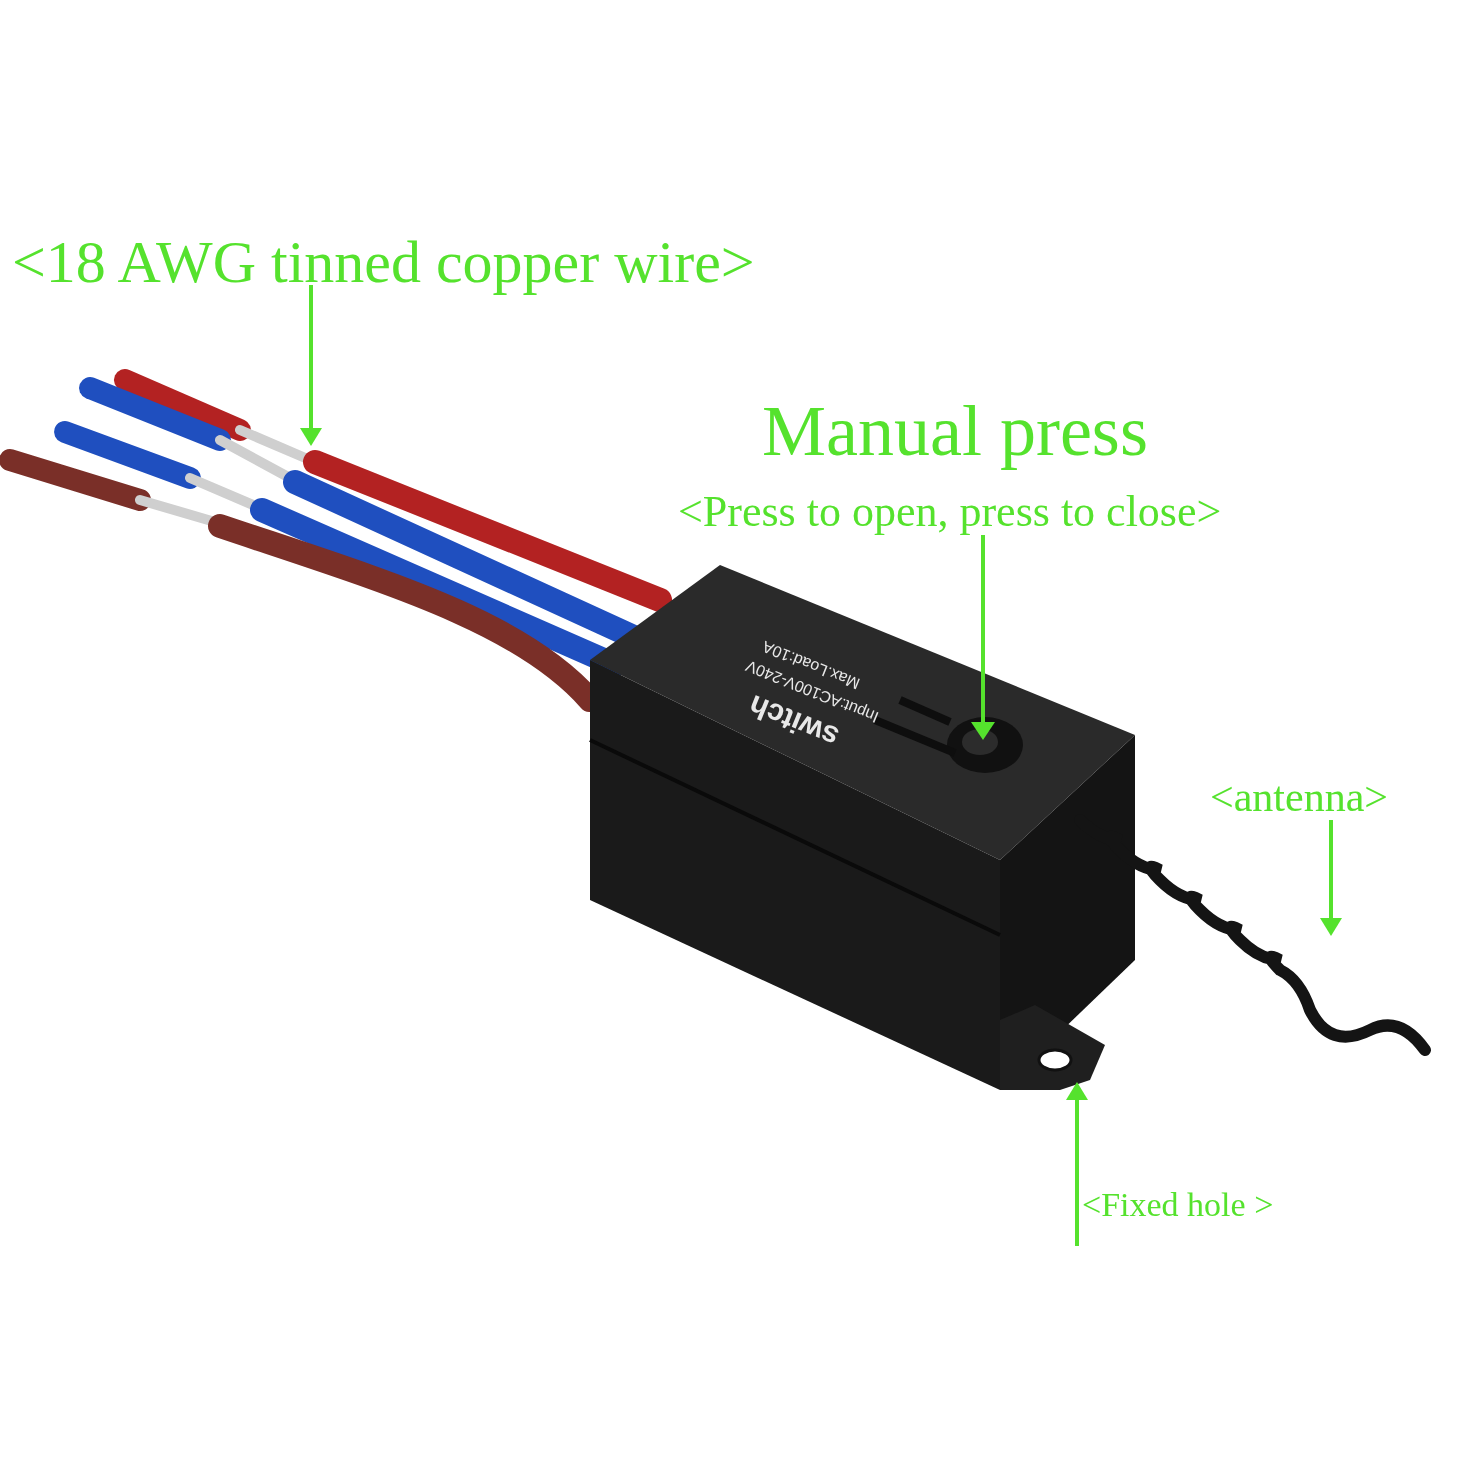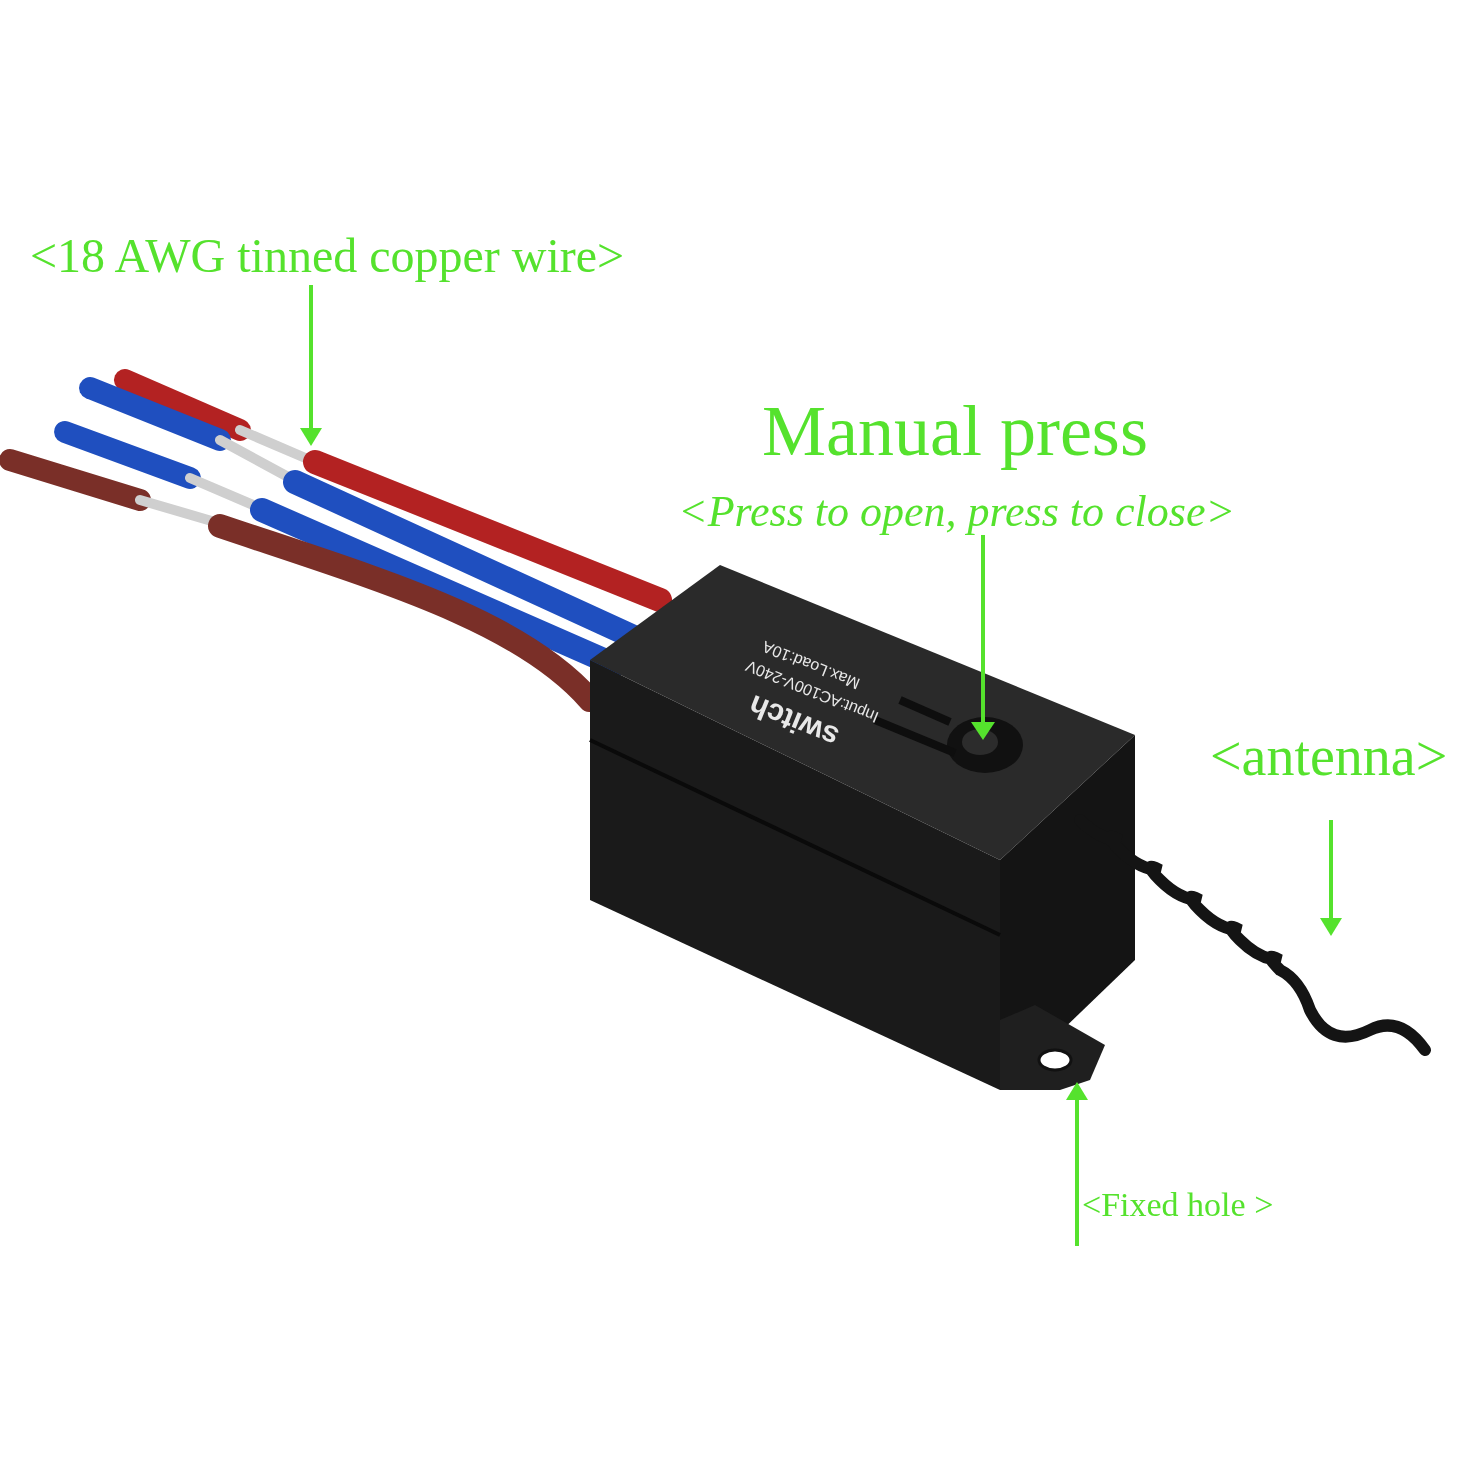--- a/index.html
+++ b/index.html
@@ -59,17 +59,17 @@
   <polygon points="971,722 995,722 983,740" fill="#55e22d"></polygon>
   <polygon points="1320,918 1342,918 1331,936" fill="#55e22d"></polygon>
   <polygon points="1066,1100 1088,1100 1077,1082" fill="#55e22d"></polygon>
 </svg>
 
 <div class="arrow-line" style="left:309px;top:285px;width:4px;height:145px;"></div>
 <div class="arrow-line" style="left:981px;top:535px;width:4px;height:190px;"></div>
 <div class="arrow-line" style="left:1329px;top:820px;width:4px;height:100px;"></div>
 <div class="arrow-line" style="left:1075px;top:1098px;width:4px;height:148px;"></div>
 
-<div class="label" style="left:30px;top:232px;font-size:48px;">&lt;18 AWG tinned copper wire&gt;</div>
+<div class="label" style="left:12px;top:232px;font-size:60px;">&lt;18 AWG tinned copper wire&gt;</div>
 <div class="label" style="left:762px;top:395px;font-size:72px;">Manual press</div>
-<div class="label" style="left:678px;top:490px;font-size:44px;font-style:italic;">&lt;Press to open, press to close&gt;</div>
-<div class="label" style="left:1210px;top:728px;font-size:56px;">&lt;antenna&gt;</div>
+<div class="label" style="left:678px;top:490px;font-size:44px;">&lt;Press to open, press to close&gt;</div>
+<div class="label" style="left:1210px;top:776px;font-size:42px;">&lt;antenna&gt;</div>
 <div class="label" style="left:1082px;top:1188px;font-size:34px;">&lt;Fixed hole &gt;</div>
 
 </body></html>

